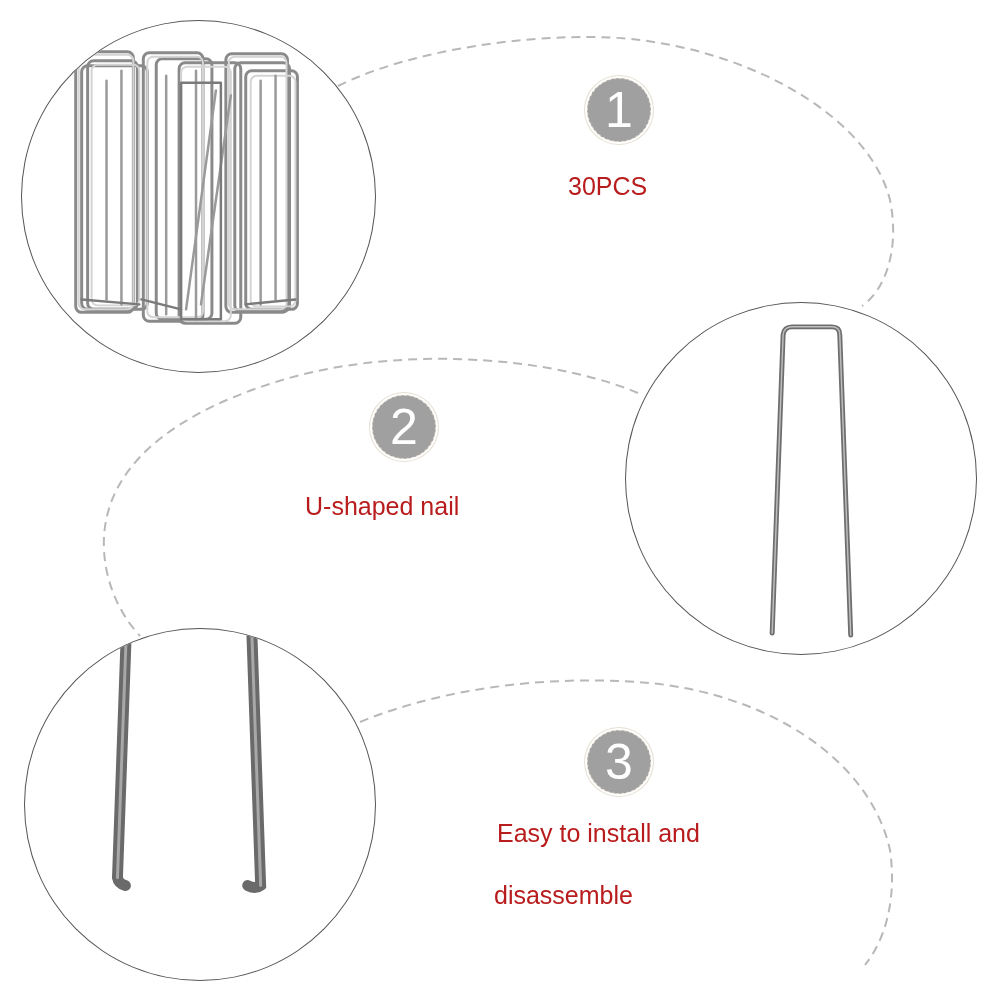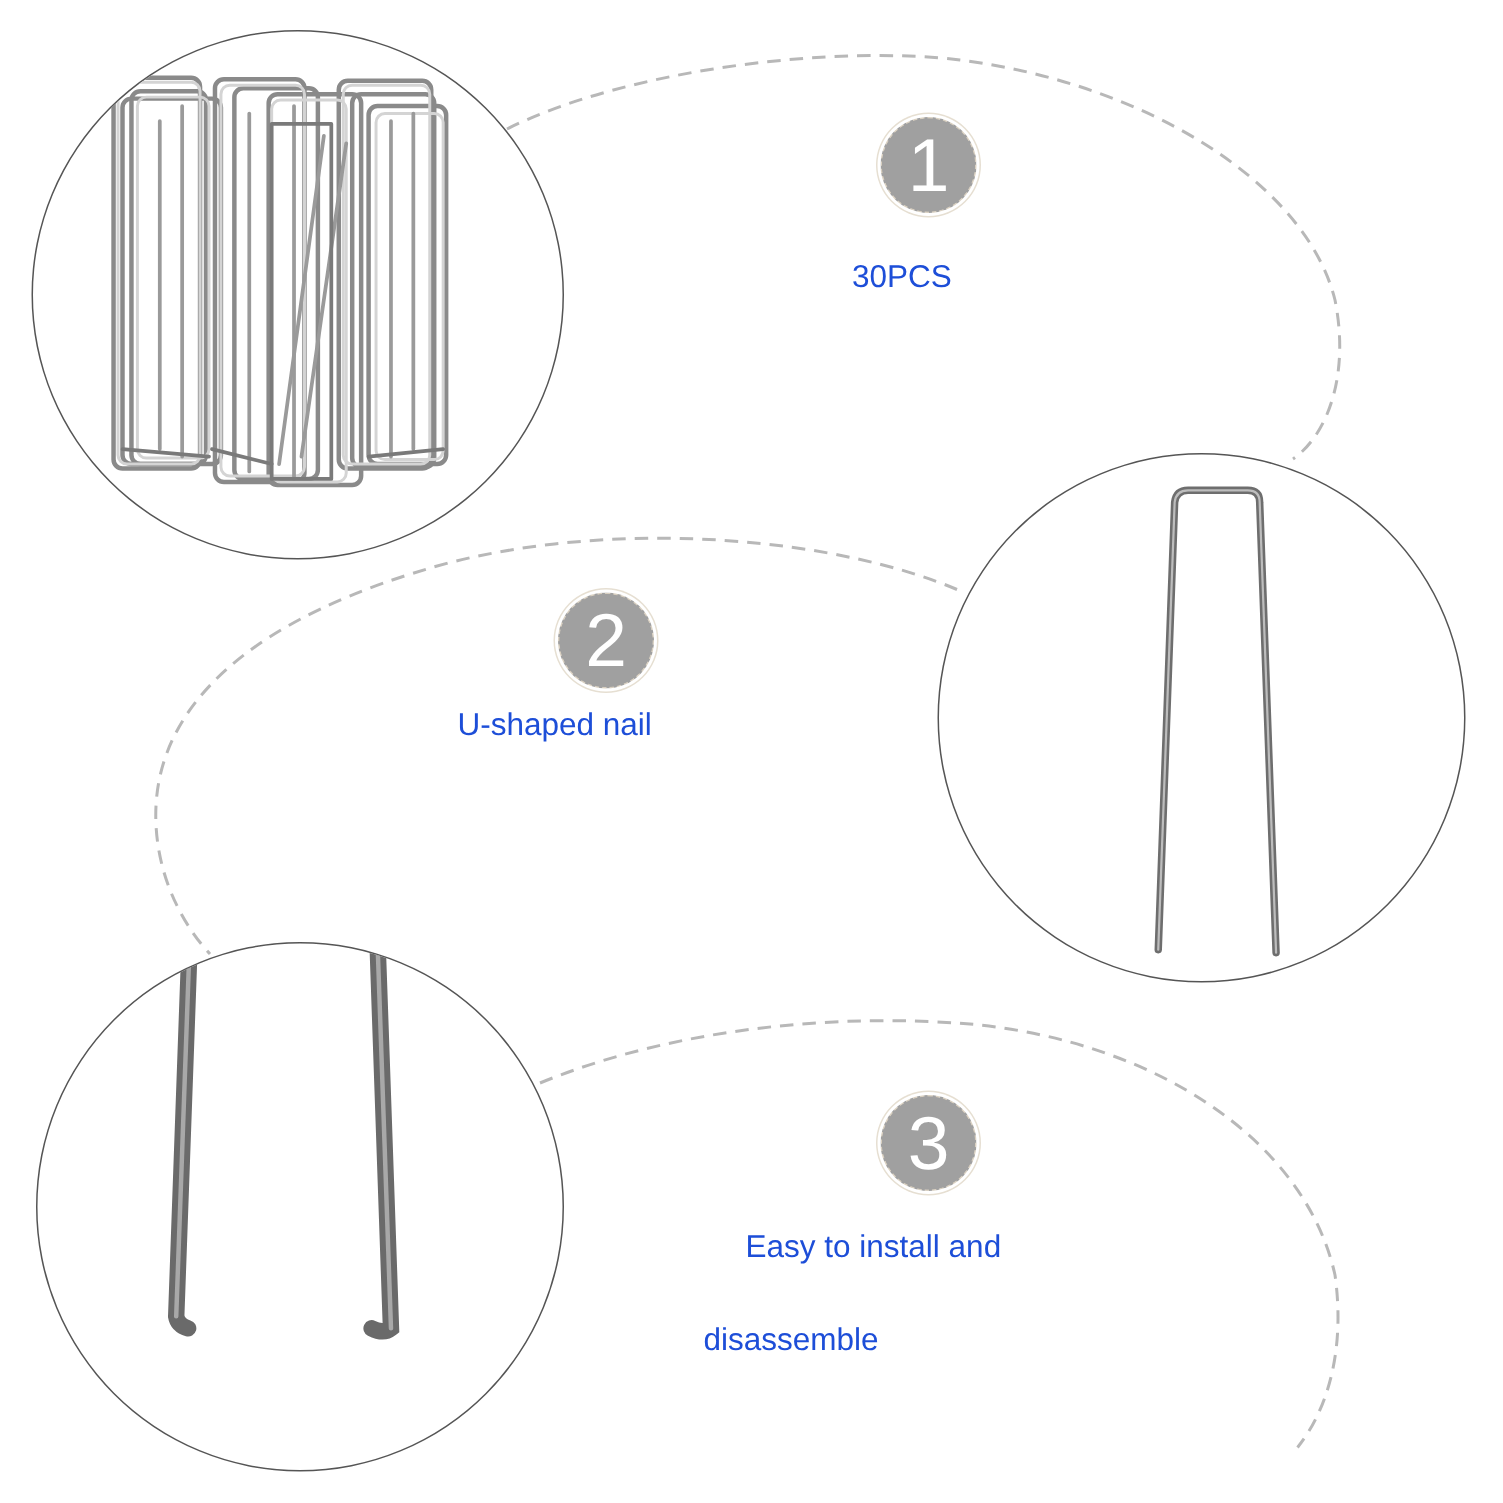--- a/index.html
+++ b/index.html
@@ -1,21 +1,21 @@
 <!DOCTYPE html>
 <html><head>
   <meta charset="utf-8">
   <style>
     html, body { margin: 0; padding: 0; background: #ffffff; }
     body { width: 1002px; height: 1002px; position: relative; overflow: hidden; font-family: "Liberation Sans", sans-serif; }
     .bg-svg { position: absolute; left: 0; top: 0; width: 1002px; height: 1002px; }
     .photo-circle { position: absolute; border-radius: 50%; border: 1.5px solid #555; background: #fff; overflow: hidden; box-sizing: border-box; }
     .photo-circle svg { position: absolute; left: 0; top: 0; width: 100%; height: 100%; }
     .step-badge { position: absolute; width: 64px; height: 64px; border-radius: 50%; background: #a0a0a0; box-sizing: border-box; border: 1px dashed #d8cfc0; box-shadow: 0 0 0 2px #fff, 0 0 0 3px #e6dfd2; display: flex; align-items: center; justify-content: center; color: #ffffff; font-size: 50px; line-height: 1; font-weight: 400; }
-    .step-label { position: absolute; color: #1d4ed8; font-size: 21px; line-height: 1; white-space: nowrap; }
+    .step-label { position: absolute; color: #b91c1c; font-size: 25px; line-height: 1; white-space: nowrap; }
   </style>
 </head>
 <body>
 
 <svg class="bg-svg" viewBox="0 0 1002 1002">
   <g fill="none" stroke="#b8b8b8" stroke-width="2" stroke-dasharray="9 6">
 
     <path d="M 338 86 C 420 45, 560 30, 640 40 C 760 55, 870 120, 890 200 C 900 250, 885 290, 862 306"></path>
 
     <path d="M 638 393 C 560 360, 420 345, 300 375 C 170 410, 100 470, 104 550 C 106 590, 125 620, 140 636"></path>
@@ -83,17 +83,17 @@
       <path d="M 228 0 L 237 258 Q 232 262 224 258" stroke="#6a6a6a" stroke-width="11"></path>
       <path d="M 228 0 L 237 258" stroke="#a8a8a8" stroke-width="3"></path>
     </g>
   </svg>
 </div>
 
 <div class="step-badge" style="left:587px; top:78px;">1</div>
 <div class="step-label" style="left:568px; top:174px;">30PCS</div>
 
 <div class="step-badge" style="left:372px; top:395px;">2</div>
-<div class="step-label" style="left:305px; top:473px;">U-shaped nail</div>
+<div class="step-label" style="left:305px; top:494px;">U-shaped nail</div>
 
 <div class="step-badge" style="left:587px; top:730px;">3</div>
 <div class="step-label" style="left:497px; top:821px;">Easy to install and</div>
-<div class="step-label" style="left:469px; top:883px;">disassemble</div>
+<div class="step-label" style="left:494px; top:883px;">disassemble</div>
 
 </body></html>

